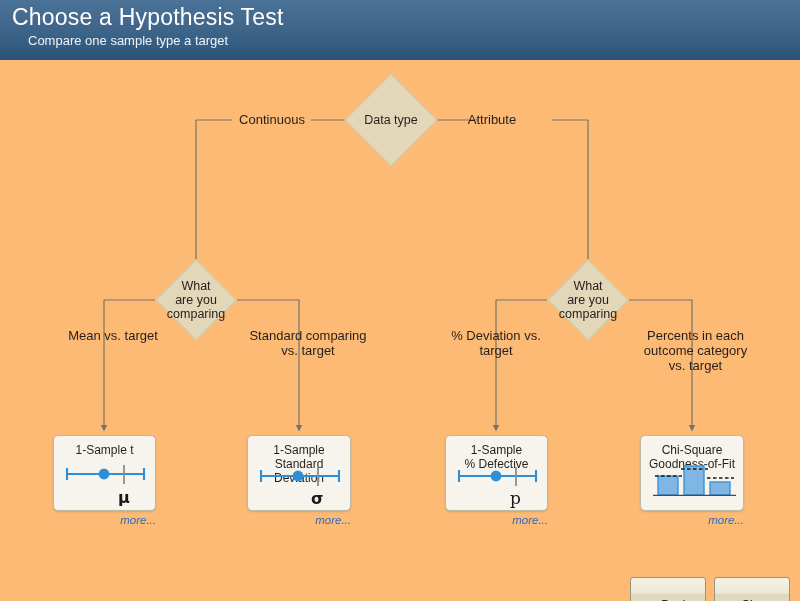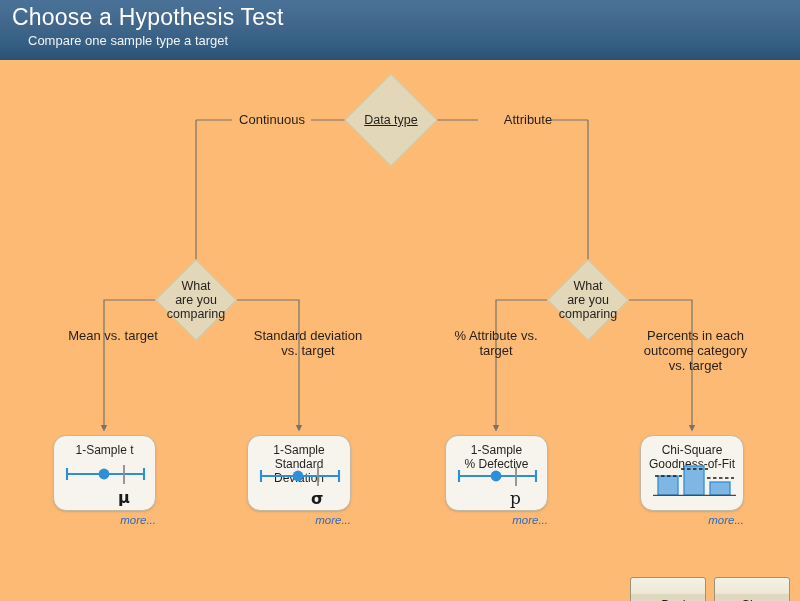--- a/index.html
+++ b/index.html
@@ -91,21 +91,21 @@
     line-height: 15px;
     text-align: center;
     white-space: pre-line;
   }
 
   
   .card {
     position: absolute;
     background: #F6F4EC;
     border: 1px solid #BFB9A4;
-    border-radius: 13px;
+    border-radius: 5px;
     box-sizing: border-box;
     box-shadow: 0 1px 2px rgba(120,110,85,0.28);
   }
   .card-title {
     position: absolute;
     left: 0; right: 0;
     top: 7px;
     text-align: center;
     font-size: 12px;
     line-height: 14px;
@@ -188,39 +188,39 @@
 
         <polyline points="547,240 496,240 496,354"></polyline>
         <line x1="496" y1="354" x2="496" y2="368" marker-end="url(#arrowhead)"></line>
 
         <polyline points="629,240 692,240 692,354"></polyline>
         <line x1="692" y1="354" x2="692" y2="368" marker-end="url(#arrowhead)"></line>
       </g>
     </svg>
 
     <div class="diamond" style="left:358px; top:27px; width:66px; height:66px;"></div>
-    <div class="diamond-label" style="left:336px; top:53px; width:110px;text-decoration:underline;">Data type</div>
+    <div class="diamond-label" style="left:336px; top:53px; width:110px;">Data type</div>
 
     <div class="diamond" style="left:167px; top:211px; width:58px; height:58px;"></div>
     <div class="diamond-label" style="left:141px; top:219px; width:110px;">What
 are you
 comparing</div>
 
     <div class="diamond" style="left:559px; top:211px; width:58px; height:58px;"></div>
     <div class="diamond-label" style="left:533px; top:219px; width:110px;">What
 are you
 comparing</div>
 
     <div class="edge-label" style="left:222px; top:52px; width:100px;">Continuous</div>
-    <div class="edge-label" style="left:478px; top:52px; width:100px;">Attribute</div>
+    <div class="edge-label" style="left:442px; top:52px; width:100px;">Attribute</div>
 
     <div class="edge-label" style="left:49px; top:268px; width:128px;">Mean vs. target</div>
-    <div class="edge-label" style="left:242px; top:268px; width:132px;">Standard deviation
+    <div class="edge-label" style="left:242px; top:268px; width:132px;">Standard comparing
 vs. target</div>
-    <div class="edge-label" style="left:437px; top:268px; width:118px;">% Attribute vs.
+    <div class="edge-label" style="left:437px; top:268px; width:118px;">% Deviation vs.
 target</div>
     <div class="edge-label" style="left:628px; top:268px; width:135px;">Percents in each
 outcome category
 vs. target</div>
 
     <div class="card" style="left:53px; top:375px; width:103px; height:76px;">
       <div class="card-title">1-Sample t</div>
       <div class="card-graphic">
         <svg viewBox="0 0 103 46" width="103" height="46">
           <g stroke="#2F8FD6" stroke-width="2.1" fill="none">

